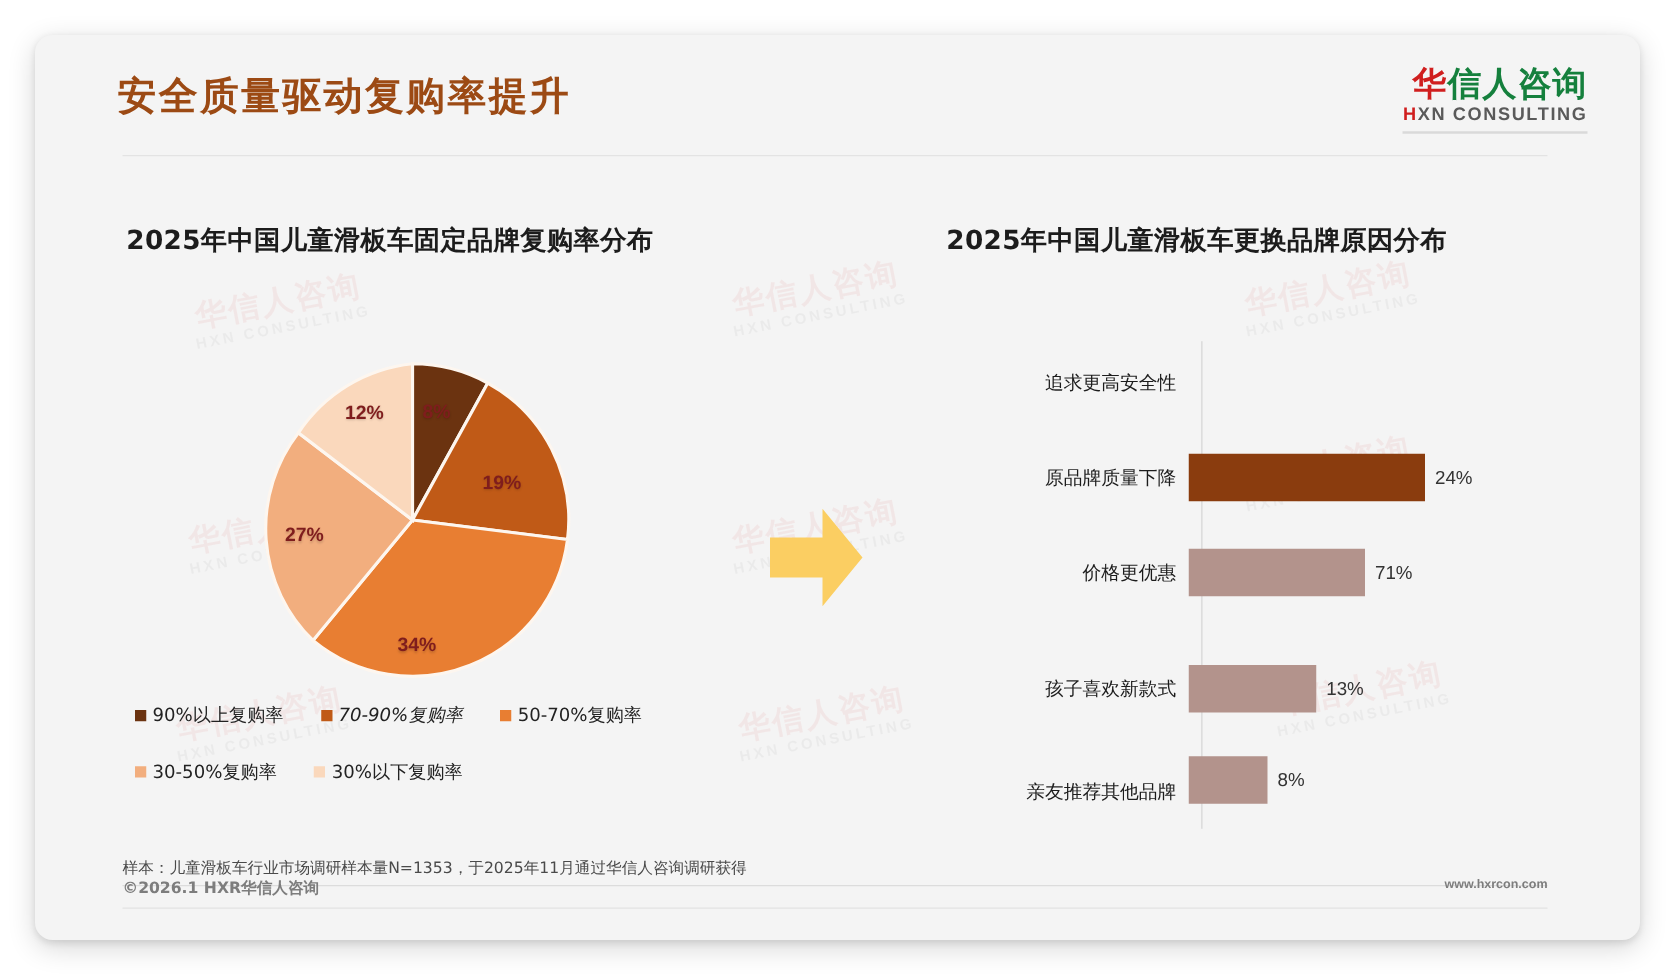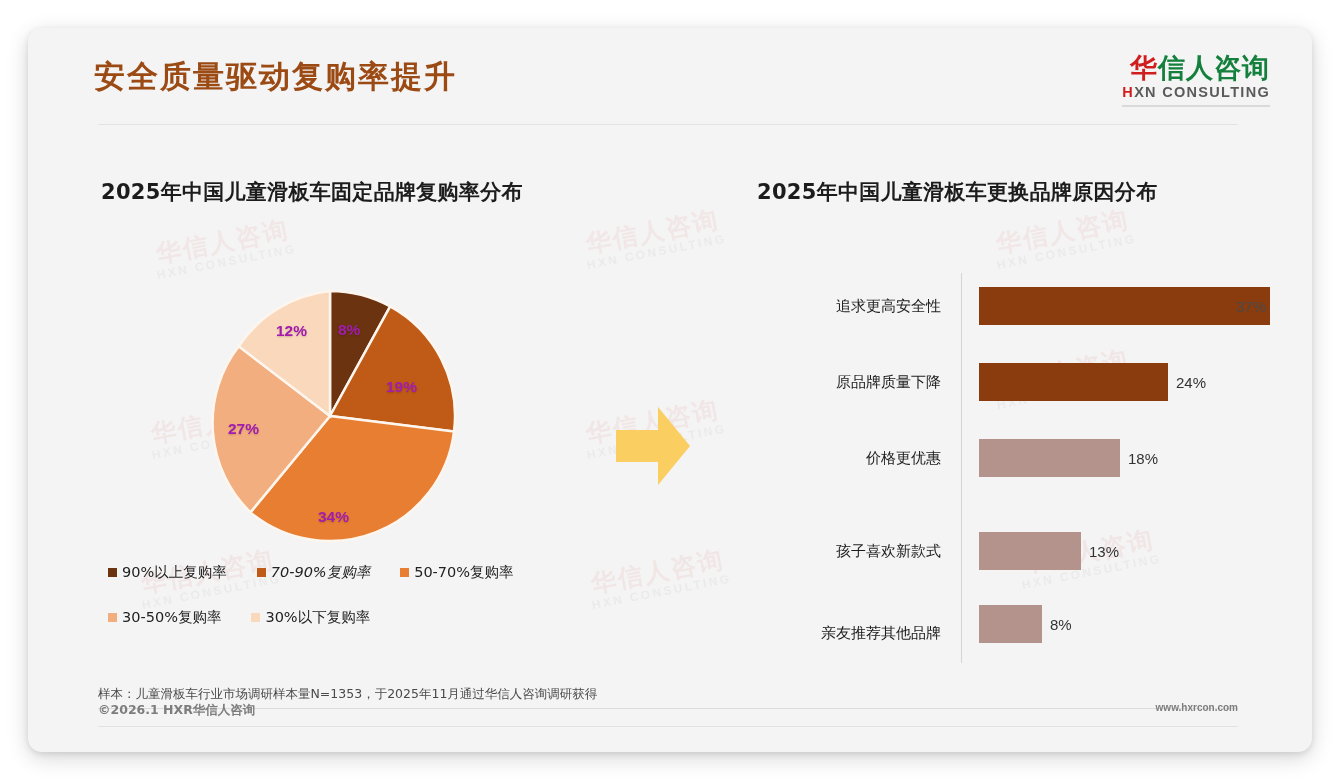--- a/index.html
+++ b/index.html
@@ -131,21 +131,21 @@
     position: absolute;
     left: 110px;
     top: 108px;
     width: 260px;
     height: 260px;
   }
   .pie-labels span {
     position: absolute;
     font-size: 15.5px;
     font-weight: bold;
-    color: #a21caf;
+    color: #7f1d1d;
     text-shadow: 0 1px 2px rgba(0,0,0,0.18);
   }
 
   
   .legend {
     position: absolute;
     left: 18px;
     top: 385px;
     width: 530px;
   }
@@ -195,21 +195,20 @@
     height: 390px;
     background: #d5d5d5;
   }
   .bar-row {
     position: absolute;
     left: 0;
     width: 540px;
     height: 38px;
     display: flex;
     align-items: center;
-    gap: 28px;
   }
   .bar-cat {
     width: 205px;
     text-align: right;
     padding-right: 10px;
     font-size: 15px;
     color: #1c1c1c;
     font-family: "DejaVu Sans", "Liberation Sans", sans-serif;
     white-space: nowrap;
     box-sizing: border-box;
@@ -401,39 +400,35 @@
   </div>
 
   <div class="panel" id="right-panel">
     <div class="panel-title">2025年中国儿童滑板车更换品牌原因分布</div>
 
     <div class="bars">
       <div class="bar-axis"></div>
 
       <div class="bar-row" style="top:14px;">
         <div class="bar-cat">追求更高安全性</div>
-        <div class="bar-track">
-          <div class="bar-fill" style="width:291px; background:#8a3c0e;"></div>
-          <div class="bar-value overlap">37%</div>
-        </div>
       </div>
 
       <div class="bar-row" style="top:90px;">
         <div class="bar-cat">原品牌质量下降</div>
         <div class="bar-track">
           <div class="bar-fill" style="width:189px; background:#8a3c0e;"></div>
           <div class="bar-value">24%</div>
         </div>
       </div>
 
       <div class="bar-row" style="top:166px;">
         <div class="bar-cat">价格更优惠</div>
         <div class="bar-track">
           <div class="bar-fill" style="width:141px; background:#b3938c;"></div>
-          <div class="bar-value">18%</div>
+          <div class="bar-value">71%</div>
         </div>
       </div>
 
       <div class="bar-row" style="top:259px;justify-content:center;">
         <div class="bar-cat">孩子喜欢新款式</div>
         <div class="bar-track">
           <div class="bar-fill" style="width:102px; background:#b3938c;"></div>
           <div class="bar-value">13%</div>
         </div>
       </div>

